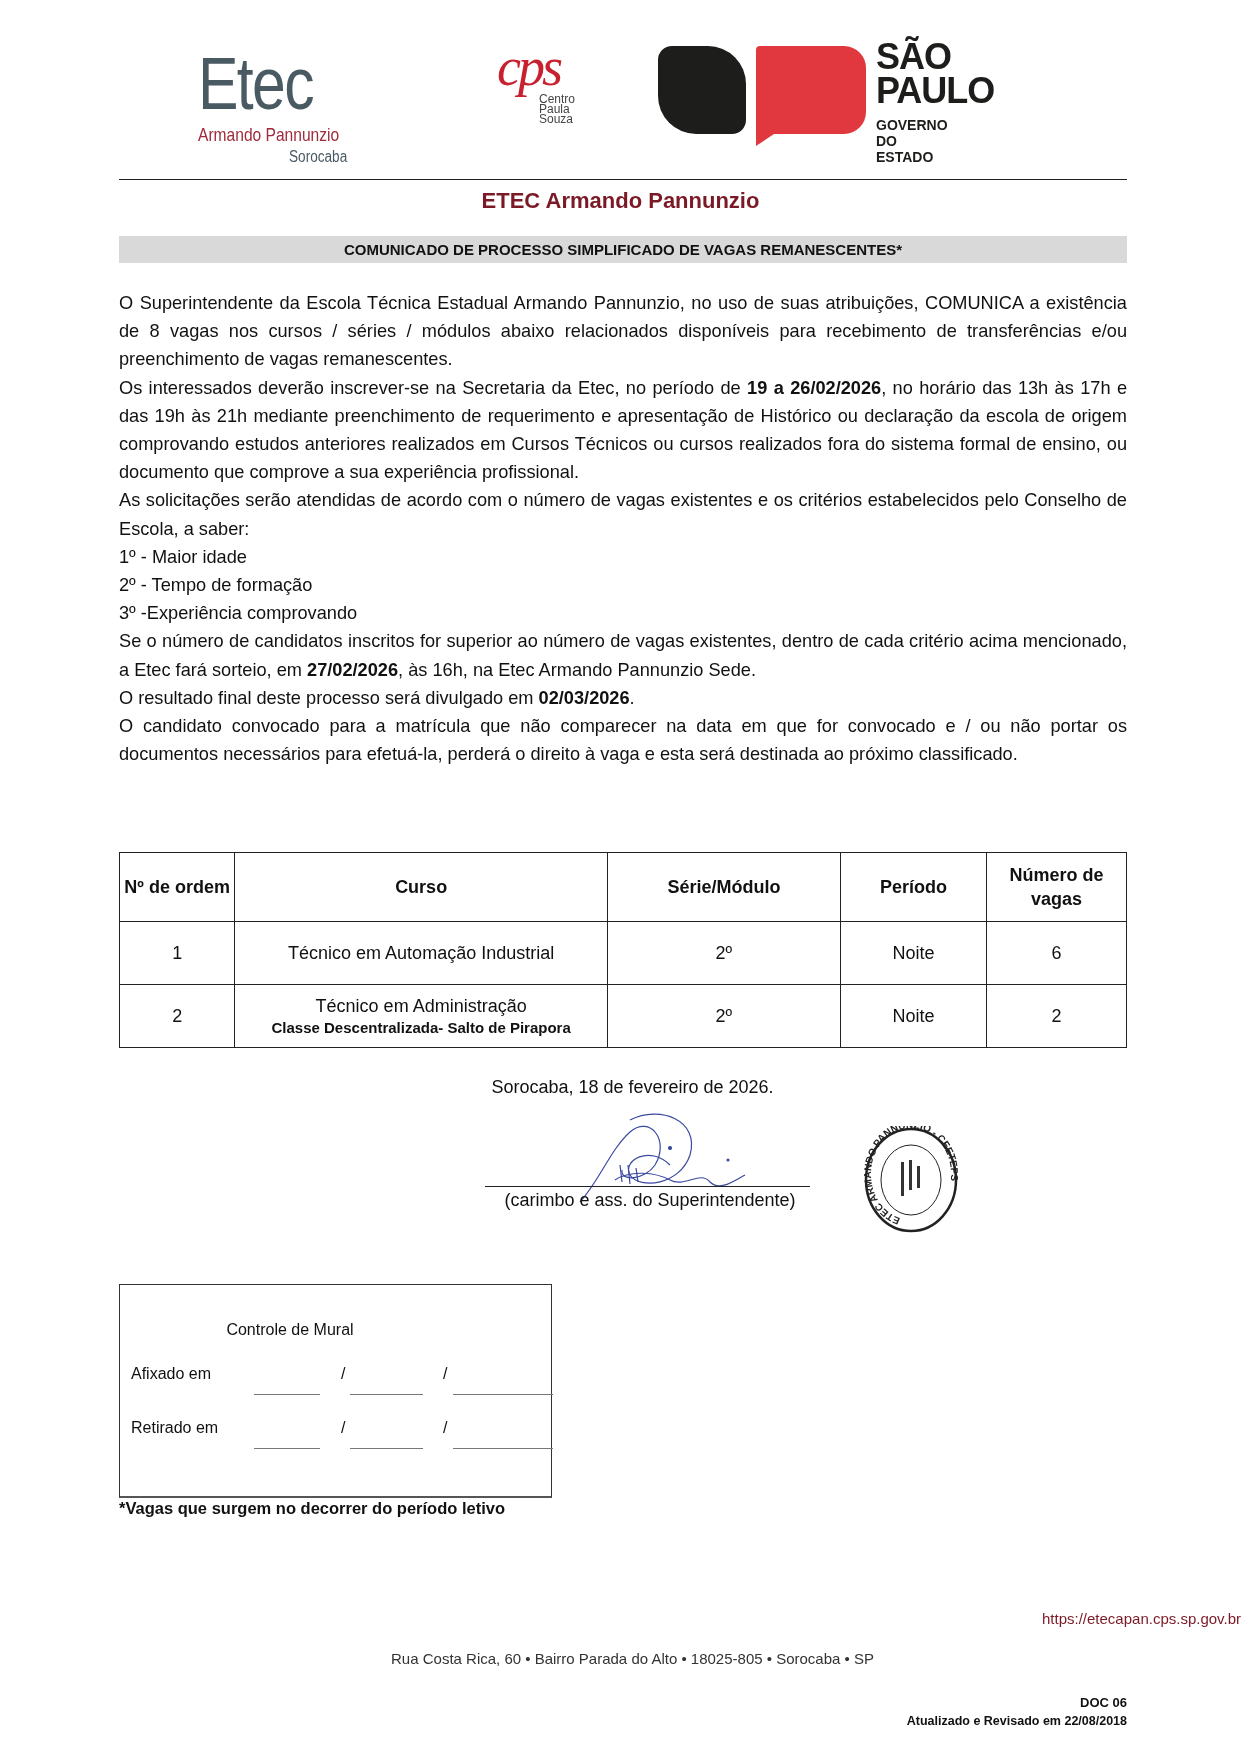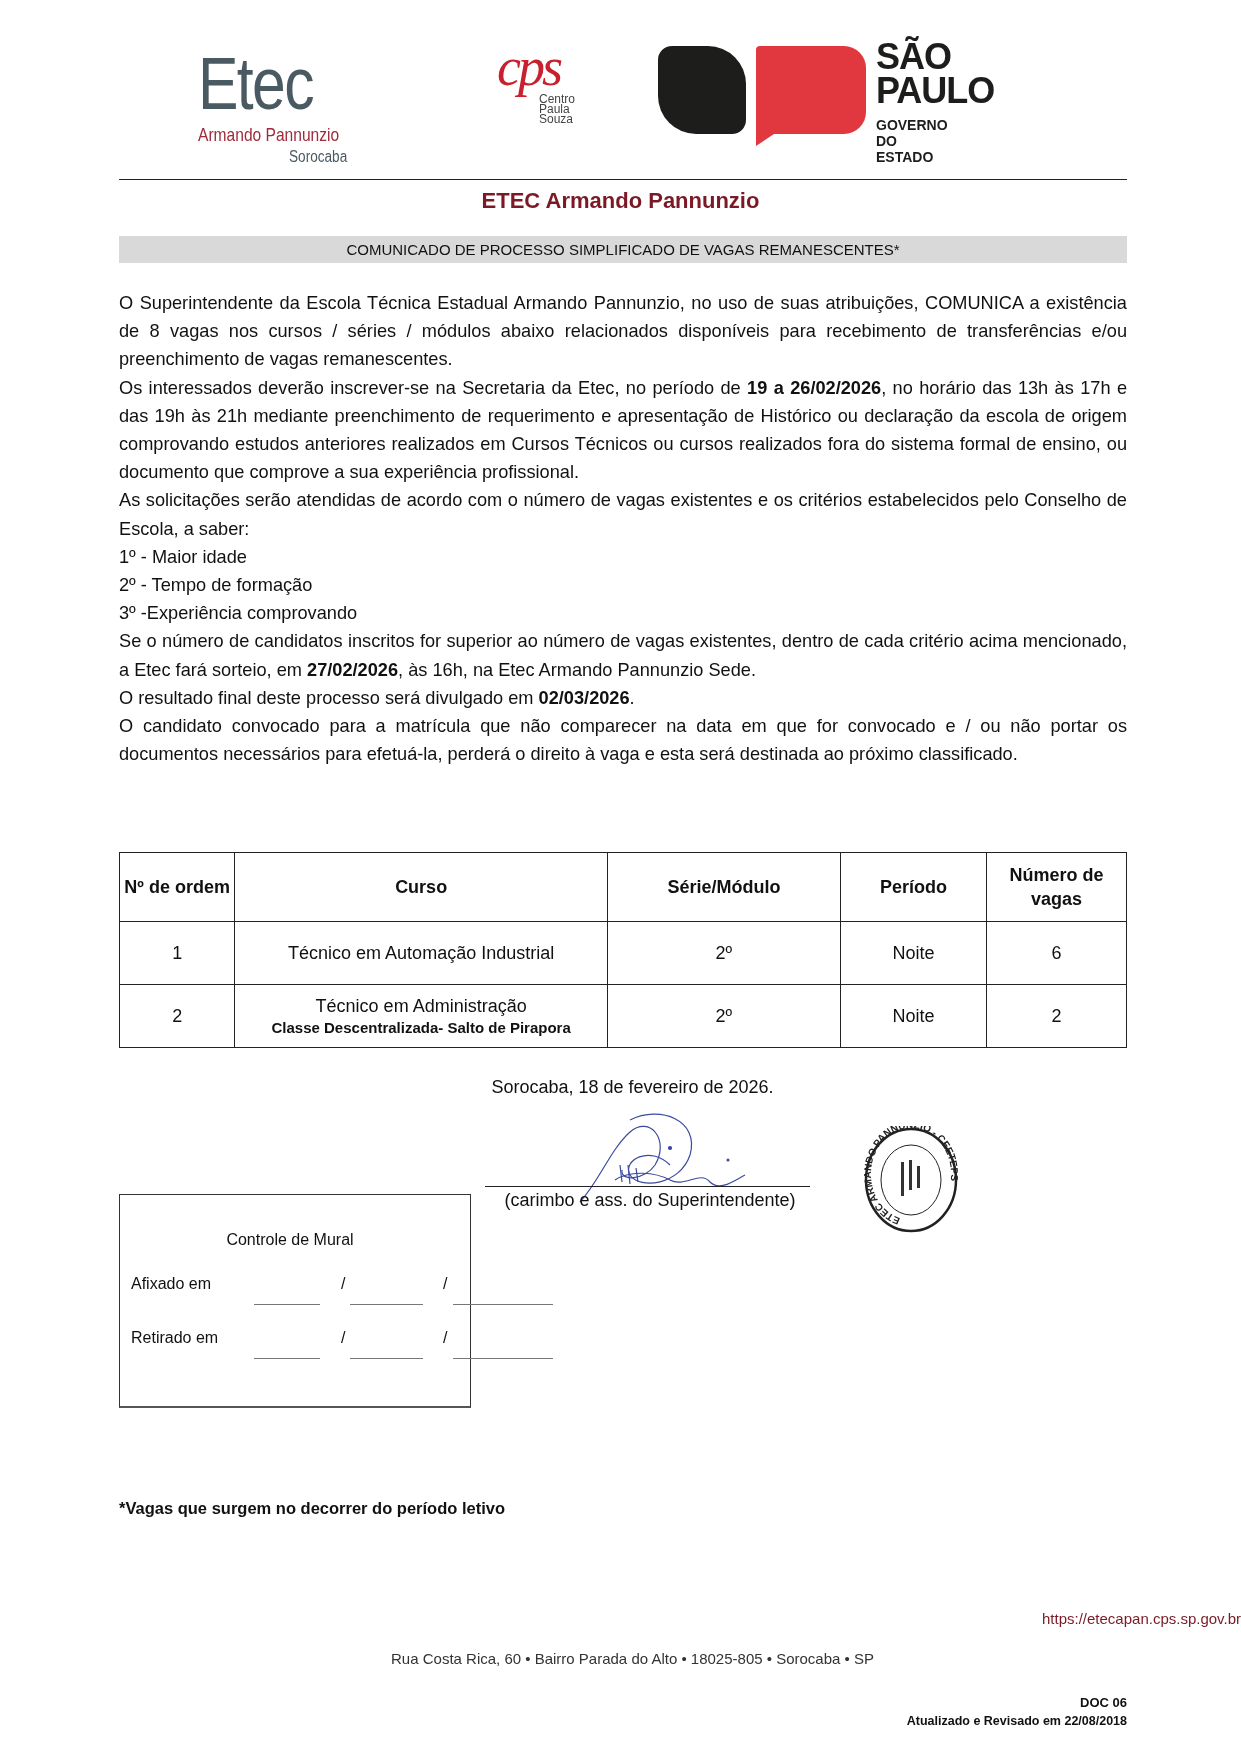--- a/index.html
+++ b/index.html
@@ -27,41 +27,41 @@
   .sp-p:after { content: ""; position: absolute; left: 0; bottom: -12px; width: 30px; height: 20px; background: #e0383e;
                 clip-path: polygon(0 0, 100% 0, 0 100%); }
   .sp-text { position: absolute; left: 218px; top: -4px; font-weight: 700; color: #1d1d1b; line-height: 34px;
              font-size: 36px; letter-spacing: -1px; }
   .sp-gov { position: absolute; left: 218px; top: 73px; font-weight: 700; color: #1d1d1b; font-size: 14px; line-height: 16px; }
 
   .divider { left: 119px; top: 179px; width: 1008px; height: 0; border-top: 1.5px solid #222; }
   .school-title { left: 0; top: 188px; width: 1241px; text-align: center; font-size: 22px; font-weight: 700; color: #7b1a26; }
 
   .title-bar { left: 119px; top: 236px; width: 1008px; height: 27px; background: #d9d9d9; }
-  .title-bar span { display: block; text-align: center; font-size: 15px; font-weight: 400; line-height: 27px; color: #111; }
+  .title-bar span { display: block; text-align: center; font-size: 15px; font-weight: 700; line-height: 27px; color: #111; }
 
   .body-text { left: 119px; top: 289px; width: 1008px; font-size: 18.2px; line-height: 28.2px; text-align: justify; color: #111; }
   .body-text p { margin: 0; }
   .body-text b { font-weight: 700; }
 
   
   table.vagas { position: absolute; left: 119px; top: 852px; width: 1008px; border-collapse: collapse; font-size: 18px; }
   table.vagas th, table.vagas td { border: 1.3px solid #222; text-align: center; vertical-align: middle; padding: 0 4px; }
   table.vagas th { height: 68px; font-weight: 700; line-height: 24px; }
   table.vagas td { height: 62px; line-height: 24px; }
   table.vagas .sub { font-size: 15px; font-weight: 700; display: block; line-height: 20px; }
 
   .place-date { left: 0; top: 1077px; width: 1241px; text-align: center; font-size: 18px; padding-left: 24px; box-sizing: border-box; }
   .sig-line { left: 485px; top: 1186px; width: 325px; border-top: 1.3px solid #222; }
   .sig-caption { left: 460px; top: 1190px; width: 380px; text-align: center; font-size: 18px; }
   .signature { left: 560px; top: 1110px; width: 200px; height: 95px; }
   .stamp { left: 863px; top: 1126px; width: 96px; height: 108px; }
 
   
-  .mural { left: 119px; top: 1194px; width: 352px; height: 214px; border: 1.3px solid #333; border-bottom: 2px solid #555; box-sizing: border-box; }
+  .mural { left: 119px; top: 1284px; width: 433px; height: 214px; border: 1.3px solid #333; border-bottom: 2px solid #555; box-sizing: border-box; }
   .mural-title { position: absolute; left: 0; top: 36px; width: 300px; text-align: center; font-size: 16px; padding-left: 20px; }
   .mural-row { position: absolute; left: 11px; font-size: 16px; width: 420px; height: 30px; }
   .mural-row .lbl { position: absolute; left: 0; top: 0; }
   .mural-row .blank { position: absolute; bottom: 0; border-bottom: 1.6px solid #777; height: 0; }
   .mural-row .slash { position: absolute; top: 0; }
 
   .footnote { left: 119px; top: 1499px; font-size: 16.5px; font-weight: 700; }
 
   .url { left: 0; top: 1610px; width: 1241px; text-align: right; font-size: 15px; color: #7b1a26; padding-left: 24px; box-sizing: border-box; }
   .address { left: 0; top: 1650px; width: 1241px; text-align: center; font-size: 15px; color: #333; padding-left: 24px; box-sizing: border-box; }

